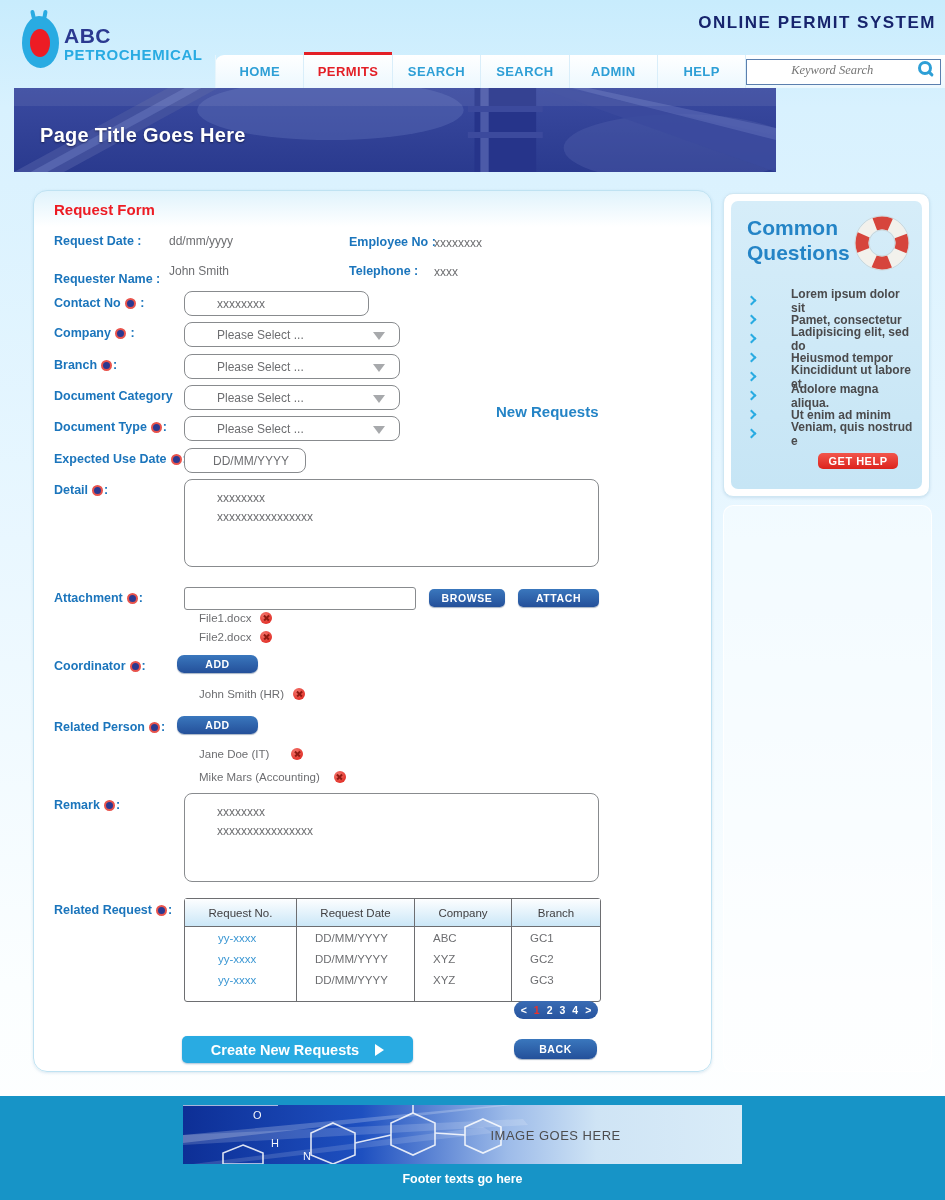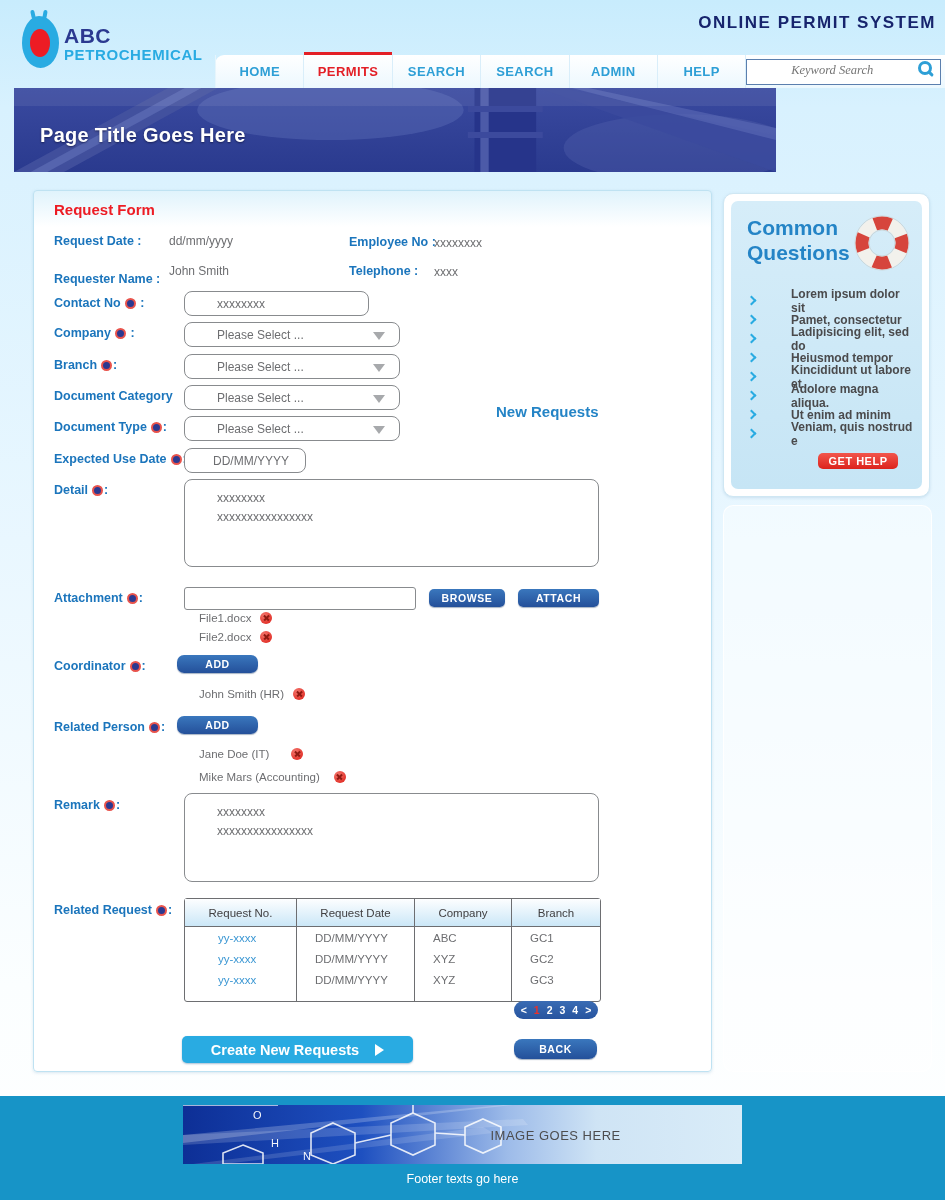--- a/index.html
+++ b/index.html
@@ -34,21 +34,21 @@
   .mag::after{content:"";position:absolute;left:12px;top:10px;width:3px;height:7px;background:#2e9fd6;border-radius:2px;transform:rotate(-45deg);}
 
   
   .banner{position:absolute;left:14px;top:88px;width:762px;height:84px;overflow:hidden;background:#2e3d92;text-decoration:underline;}
   .banner svg{position:absolute;left:0;top:0;width:100%;height:100%;}
   .banner-title{position:absolute;left:26px;top:36px;color:#ffffff;font-size:20px;font-weight:bold;letter-spacing:.3px;
                 text-shadow:0 1px 2px rgba(0,0,30,.5);}
 
   
   .panel{position:absolute;left:33px;top:190px;width:679px;height:882px;box-sizing:border-box;
-         background:linear-gradient(180deg,#e0f3fc 0,#ffffff 36px);border:1px solid #bfe2f2;border-radius:4px;
+         background:linear-gradient(180deg,#e0f3fc 0,#ffffff 36px);border:1px solid #bfe2f2;border-radius:14px;
          box-shadow:0 1px 3px rgba(110,160,195,.25);}
   .form-title{position:absolute;left:20px;top:10px;color:#ed1c24;font-size:15px;font-weight:bold;}
   .lbl{position:absolute;left:20px;color:#1b75bc;font-size:12.5px;font-weight:bold;white-space:nowrap;}
   .val{position:absolute;color:#6d6e71;font-size:12px;white-space:nowrap;}
   .req{display:inline-block;width:7px;height:7px;background:#2b3990;border:2px solid #e8534c;border-radius:50%;
        margin:0 1px 0 4px;vertical-align:-2px;}
   .ibox{position:absolute;left:150px;width:185px;height:25px;border:1px solid #888b8e;border-radius:8px;background:#fff;
         color:#6d6e71;font-size:12px;padding:0 10px 0 32px;box-sizing:border-box;font-family:inherit;outline:none;}
   .sbox{position:absolute;left:150px;width:216px;height:25px;border:1px solid #888b8e;border-radius:8px;background:#fff;
         box-sizing:border-box;cursor:pointer;}
@@ -103,21 +103,21 @@
            border:none;border-radius:5px;color:#fff;font-weight:bold;font-size:11px;letter-spacing:.5px;
            display:flex;align-items:center;justify-content:center;cursor:pointer;font-family:inherit;}
   .side-ghost{position:absolute;left:723px;top:505px;width:207px;height:565px;background:rgba(255,255,255,.45);
               border:1px solid rgba(255,255,255,.9);border-radius:10px;}
 
   
   .footer{position:absolute;left:0;top:1096px;width:945px;height:104px;background:#1794c7;}
   .fimg{position:absolute;left:183px;top:9px;width:559px;height:59px;overflow:hidden;}
   .fimg svg{position:absolute;left:0;top:0;width:100%;height:100%;}
   .fimg-label{position:absolute;left:55%;top:50%;transform:translateY(-50%);color:#4d4d4f;font-size:13px;letter-spacing:.5px;}
-  .ftext{position:absolute;left:183px;top:76px;width:559px;text-align:center;color:#fff;font-size:12.5px;}
+  .ftext{position:absolute;left:183px;top:76px;width:559px;text-align:center;color:#fff;font-size:12.5px;font-weight:bold;}
 </style>
 </head>
 <body>
 
 <div class="page">
 
   <div class="logo-blob">
       <div class="logo-red"></div>
     </div>
   <div class="logo-abc">ABC</div>

